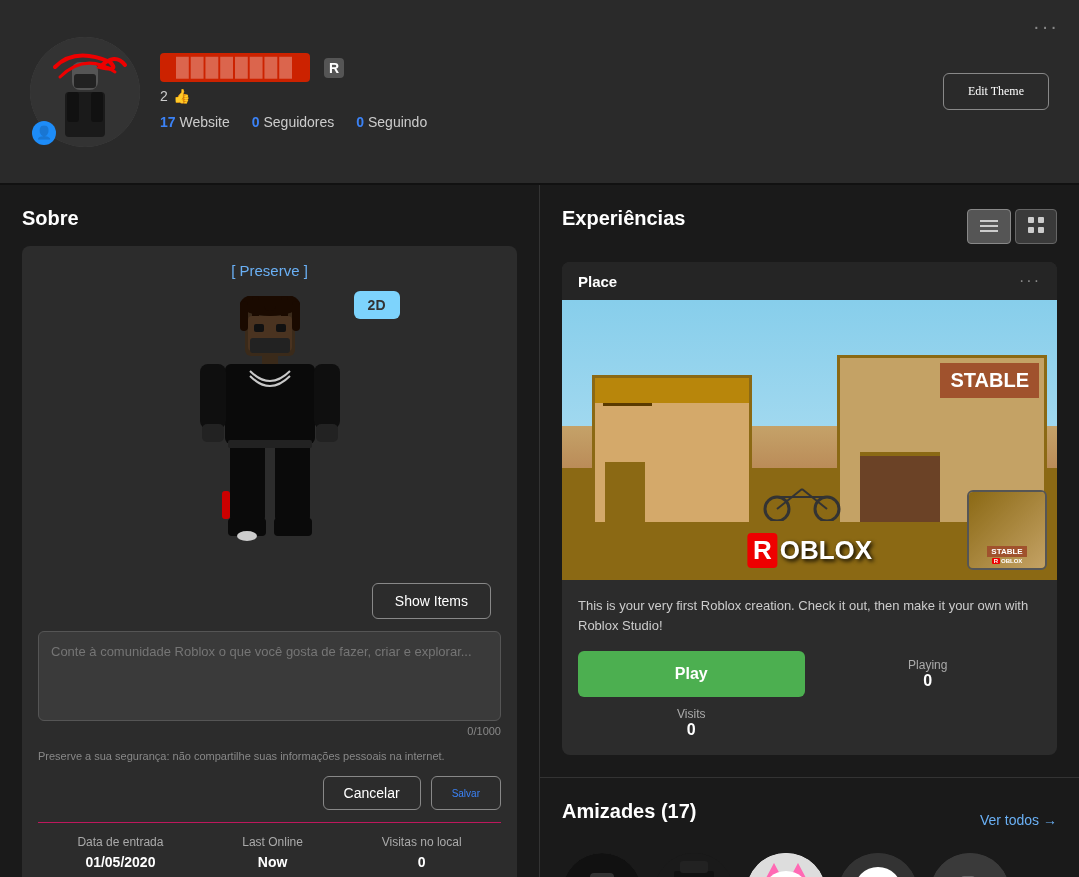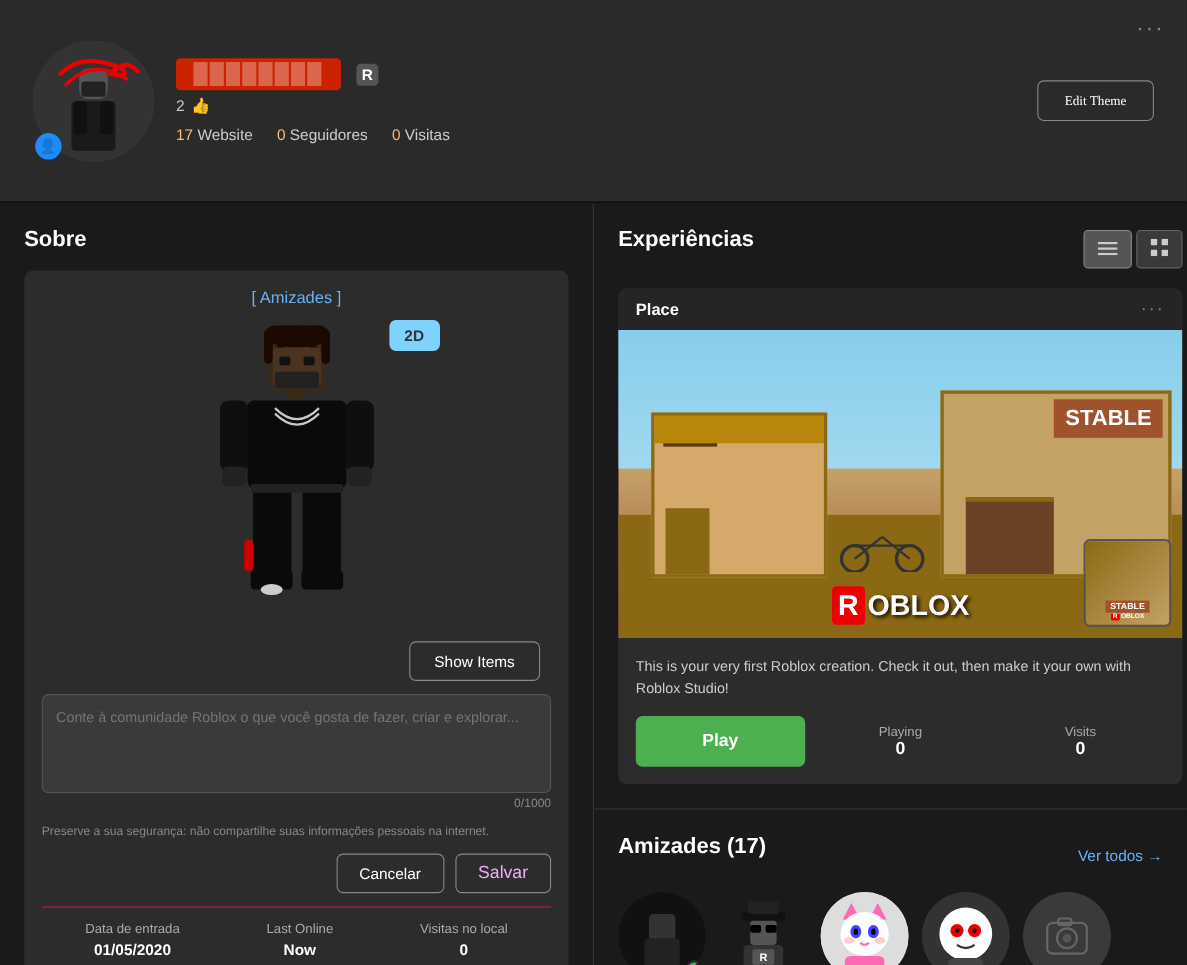--- a/index.html
+++ b/index.html
@@ -73,21 +73,21 @@
       font-size: 14px;
       color: #ccc;
     }
     .stats-row {
       display: flex;
       gap: 22px;
       font-size: 14px;
       color: #ccc;
       margin-top: 4px;
     }
-    .stat-item strong { color: #fdba74; font-weight: normal; }
+    .stat-item strong { color: #3b82f6; font-weight: bold; }
     .edit-theme-btn {
       background: transparent;
       color: #fff;
       border: 1.5px solid #888;
       padding: 10px 24px;
       border-radius: 6px;
       font-size: 12px;
       cursor: pointer;
       white-space: nowrap;
       font-family: Liberation Serif, serif;
@@ -201,25 +201,25 @@
       background: transparent;
       color: #fff;
       border: 1.5px solid #888;
       padding: 8px 20px;
       border-radius: 6px;
       font-size: 14px;
       cursor: pointer;
     }
     .save-btn {
       background: transparent;
-      color: #f0abfc;
+      color: #3b82f6;
       border: 1.5px solid #888;
       padding: 8px 20px;
       border-radius: 6px;
-      font-size: 16px;
+      font-size: 10px;
       cursor: pointer;
     }
     .meta-row {
       display: flex;
       width: 100%;
       justify-content: space-around;
       border-top: 1px solid #be185d;
       padding-top: 12px;
       text-align: center;
     }
@@ -230,21 +230,21 @@
       margin-bottom: 4px;
     }
     .meta-item span {
       font-size: 14px;
       color: #fff;
       font-weight: bold;
     }
 
     
     .right-panel {
-      padding: 22px 4px 22px 22px;
+      padding: 22px 22px 22px 22px;
     }
     .right-header {
       display: flex;
       align-items: center;
       justify-content: space-between;
       margin-bottom: 16px;
     }
     .view-toggle {
       display: flex;
       gap: 4px;
@@ -320,21 +320,21 @@
       padding-bottom: 4px;
     }
     .place-description {
       padding: 16px;
       font-size: 13px;
       color: #ccc;
       line-height: 1.5;
     }
     .play-area {
       display: grid;
-      grid-template-columns: 1fr 1fr 1fr;
+      grid-template-columns: 1fr 1fr;
       align-items: center;
       padding: 0 16px 16px;
       gap: 10px;
     }
     .play-btn {
       background: #4caf50;
       color: #fff;
       border: none;
       padding: 14px;
       border-radius: 6px;
@@ -470,35 +470,35 @@
         <div class="stat-item">
           <strong>17</strong>
           <span>Website</span>
         </div>
         <div class="stat-item">
           <strong>0</strong>
           <span> </span><span>Seguidores</span>
         </div>
         <div class="stat-item">
           <strong>0</strong>
-          <span> </span><span>Visitas</span>
+          <span> </span><span>Seguindo</span>
         </div>
       </div>
     </div>
   </div>
   <button class="edit-theme-btn">Edit Theme</button>
   <div class="dots-menu">···</div>
 </div>
 
 <div class="main-content">
 
   <div class="left-panel">
     <h2 class="section-title">Sobre</h2>
     <div class="sobre-card">
-      <a class="website-link">[ Amizades ]</a>
+      <a class="website-link">[ Preserve ]</a>
 
       <div class="avatar-3d-container">
         <button class="toggle-2d">2D</button>
 
         <svg width="180" height="270" viewBox="0 0 180 270" xmlns="http://www.w3.org/2000/svg">
 
           <rect x="65" y="10" width="50" height="50" rx="6" fill="#3a2a1a"></rect>
 
           <ellipse cx="90" cy="8" rx="30" ry="12" fill="#1a0a00"></ellipse>
           <rect x="60" y="5" width="8" height="30" rx="4" fill="#1a0a00"></rect>

